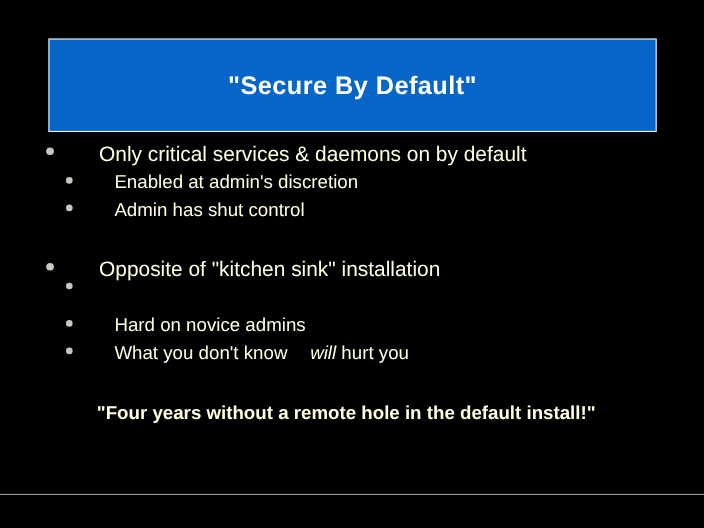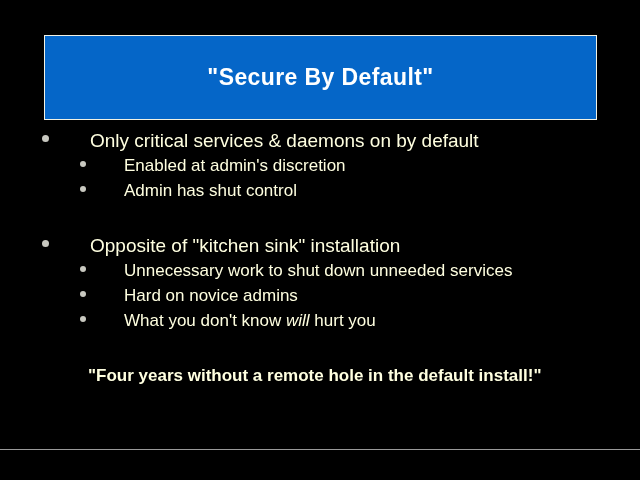--- a/index.html
+++ b/index.html
@@ -58,21 +58,21 @@
     color: #ffffe0;
     white-space: nowrap;
     gap: 20px;
   }
   .bullet-row.level1 {
     padding-left: 42px;
     font-size: 19px;
     height: 26px;
   }
   .bullet-row.level2 {
-    padding-left: 80px;
+    padding-left: 60px;
     font-size: 17px;
     height: 25px;
   }
   .bullet-dot {
     display: inline-block;
     border-radius: 50%;
     background: #c8c8c0;
     flex: none;
     position: relative;
   }
@@ -85,20 +85,21 @@
   .level2 .bullet-dot {
     width: 6px;
     height: 6px;
     margin-right: 18px;
     top: -4px;
   }
   .bullet-text {
     display: inline-block;
   }
   .bullet-text em {
+    margin-left: 16px;
   }
   .spacer-row {
     height: 29px;
   }
 
   
   .quote-row {
     margin-top: 30px;
     padding-left: 88px;
     color: #ffffe0;
@@ -152,21 +153,20 @@
 
     <div class="spacer-row"></div>
 
     <div class="bullet-row level1">
       <span class="bullet-dot"></span>
       <span class="bullet-text">Opposite of "kitchen sink" installation</span>
     </div>
 
     <div class="bullet-row level2">
       <span class="bullet-dot"></span>
-      <span class="bullet-text">Unnecessary work to shut down unneeded services</span>
     </div>
 
     <div class="bullet-row level2">
       <span class="bullet-dot"></span>
       <span class="bullet-text">Hard on novice admins</span>
     </div>
 
     <div class="bullet-row level2">
       <span class="bullet-dot"></span>
       <span class="bullet-text">What you don't know <em>will</em> hurt you</span>

